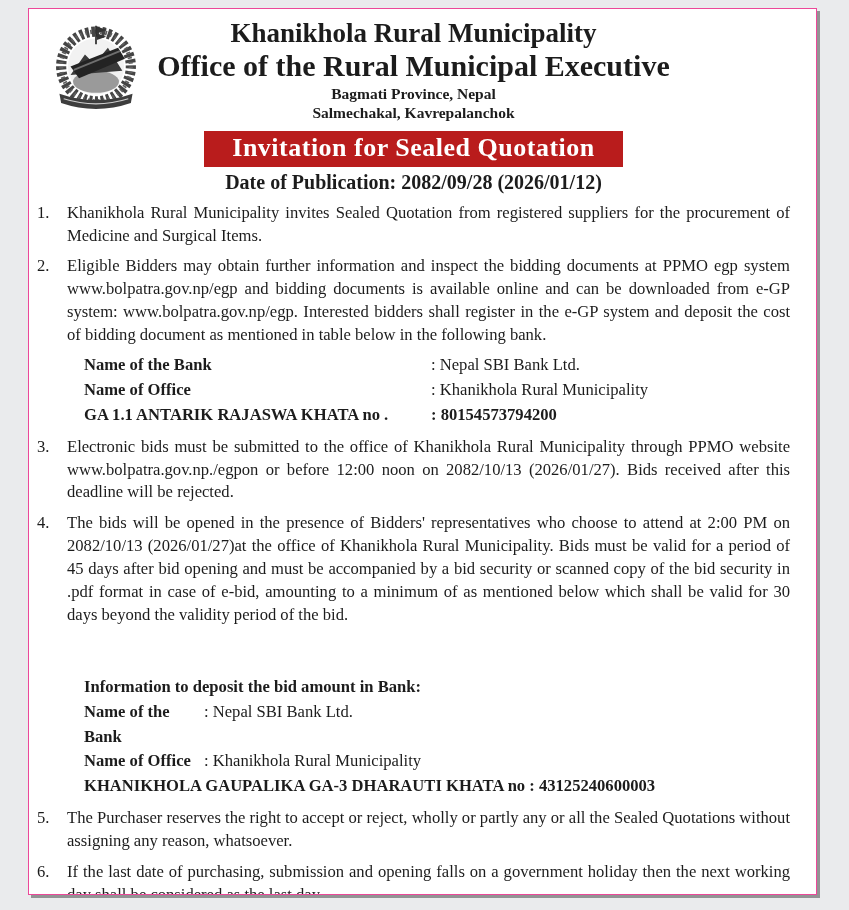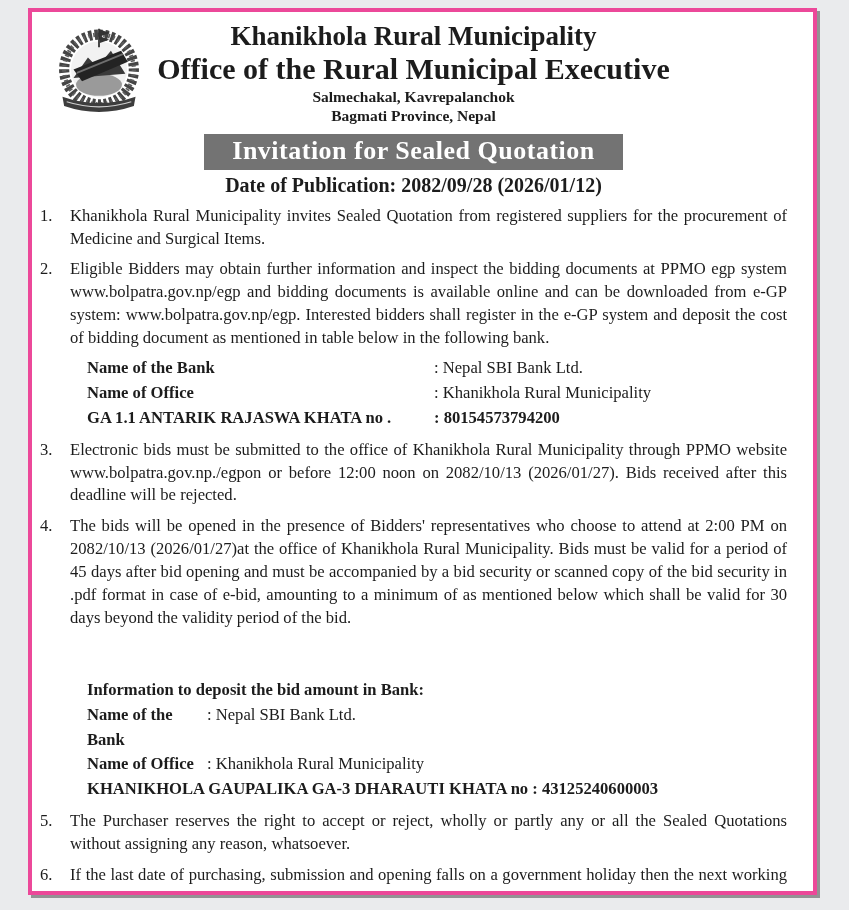--- a/index.html
+++ b/index.html
@@ -7,36 +7,36 @@
     width:849px;height:910px;
     background:#eaebed;
     font-family:"Liberation Serif","DejaVu Serif",serif;
     color:#1c1c1c;
     -webkit-font-smoothing:antialiased;
   }
   .page{
     position:absolute;left:28px;top:8px;
     width:789px;height:887px;
     background:#ffffff;
-    border:4px solid #ec4899;
+    border:1px solid #ec4899;
     box-shadow:3px 3px 0 rgba(40,40,40,.45);
     box-sizing:border-box;
     padding:8px 26px 10px 8px;
     overflow:hidden;
   }
   
   .header{position:relative;text-align:center;}
   .emblem{position:absolute;left:8px;top:4px;width:102px;height:96px;}
   .title1{font-size:27px;font-weight:bold;line-height:1.2;}
   .title2{font-size:30px;font-weight:bold;line-height:1.15;text-align:center;}
   .addr{font-size:15.5px;font-weight:bold;line-height:1.25;}
   .banner-wrap{text-align:center;margin-top:8px;}
   .banner{
     display:inline-block;
-    background:#737373;color:#ffffff;
+    background:#b91c1c;color:#ffffff;
     font-size:26px;font-weight:bold;
     padding:2px 28px 4px 28px;
     letter-spacing:.5px;
   }
   .pubdate{text-align:center;font-size:20px;font-weight:bold;margin-top:4px;}
   
   .items{margin-top:8px;}
   .item{display:flex;margin-top:8px;font-size:16.6px;line-height:1.38;}
   .item .num{width:30px;flex-shrink:0;}
   .item .itext{flex:1;text-align:justify;}
@@ -91,22 +91,22 @@
 
       <line x1="60" y1="4" x2="60" y2="26" stroke="#2b2b2b" stroke-width="2"></line>
       <path d="M61 5 L73 9 L61 13 Z" fill="#333333"></path>
       <path d="M61 13 L72 17 L61 21 Z" fill="#333333"></path>
 
       <path d="M17 84 Q60 99 103 84 L101 95 Q60 109 19 95 Z" fill="#3d3d3d"></path>
       <path d="M22 90 Q60 102 98 90" stroke="#cfcfcf" stroke-width="1.5" fill="none"></path>
     </svg>
     <div class="title1">Khanikhola Rural Municipality</div>
     <div class="title2">Office of the Rural Municipal Executive</div>
+    <div class="addr">Bagmati Province, Nepal</div>
     <div class="addr">Salmechakal, Kavrepalanchok</div>
-    <div class="addr">Bagmati Province, Nepal</div>
     <div class="banner-wrap">
       <span class="banner">Invitation for Sealed Quotation</span>
     </div>
     <div class="pubdate">Date of Publication: 2082/09/28 (2026/01/12)</div>
   </div>
 
   <div class="items">
 
     <div class="item">
       <span class="num">1.</span>

